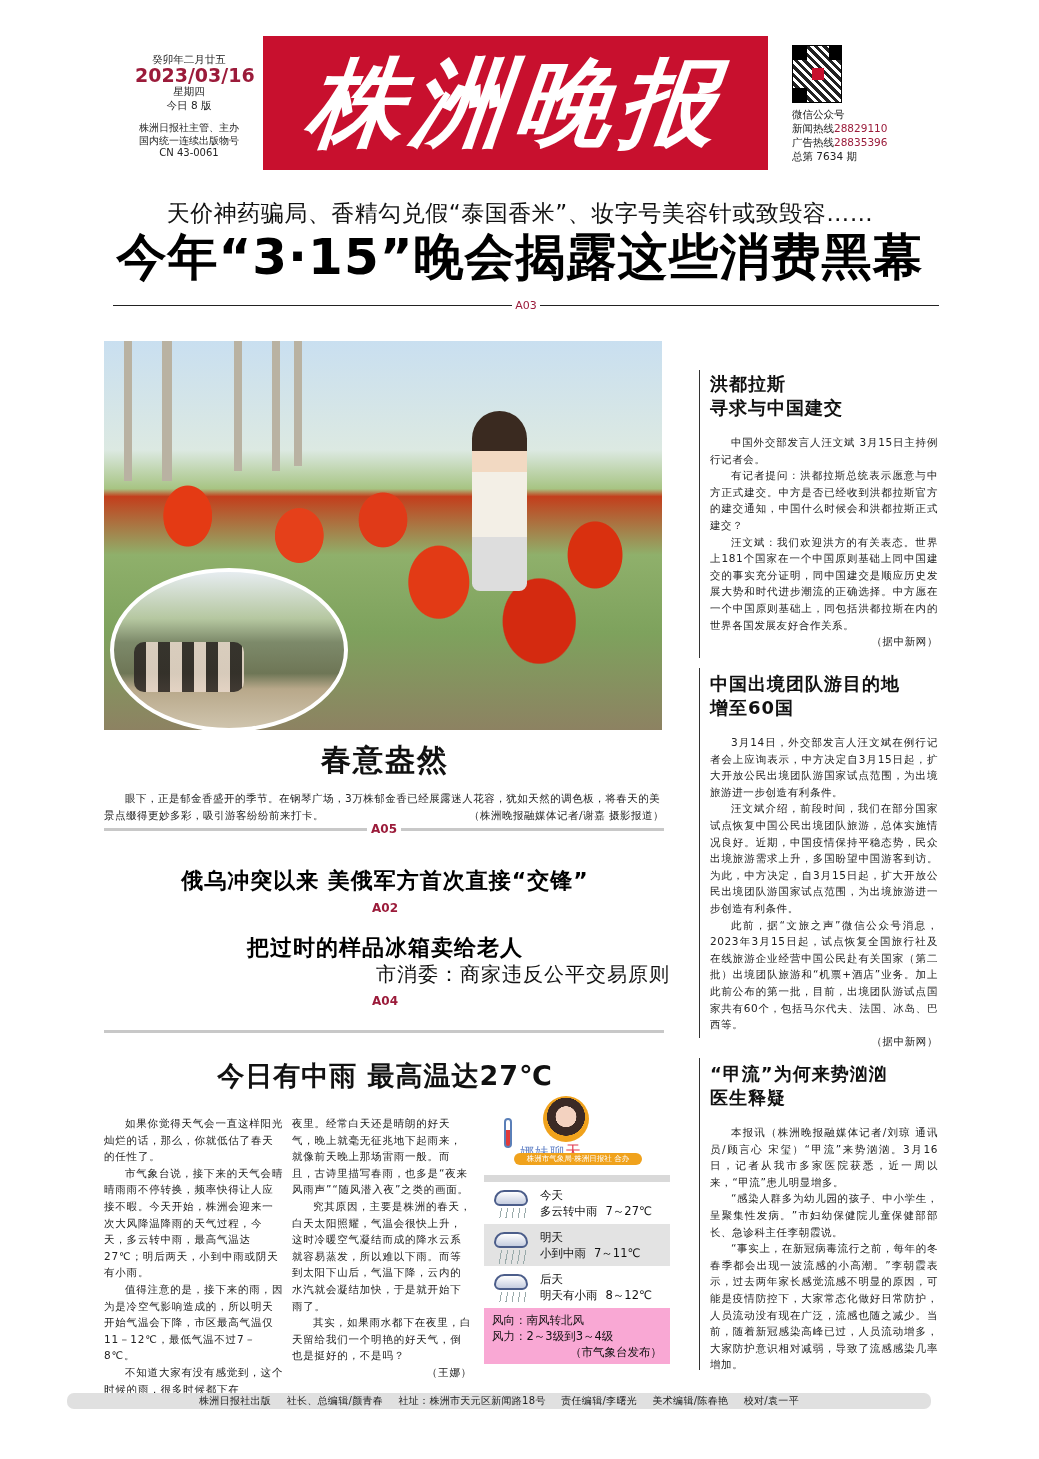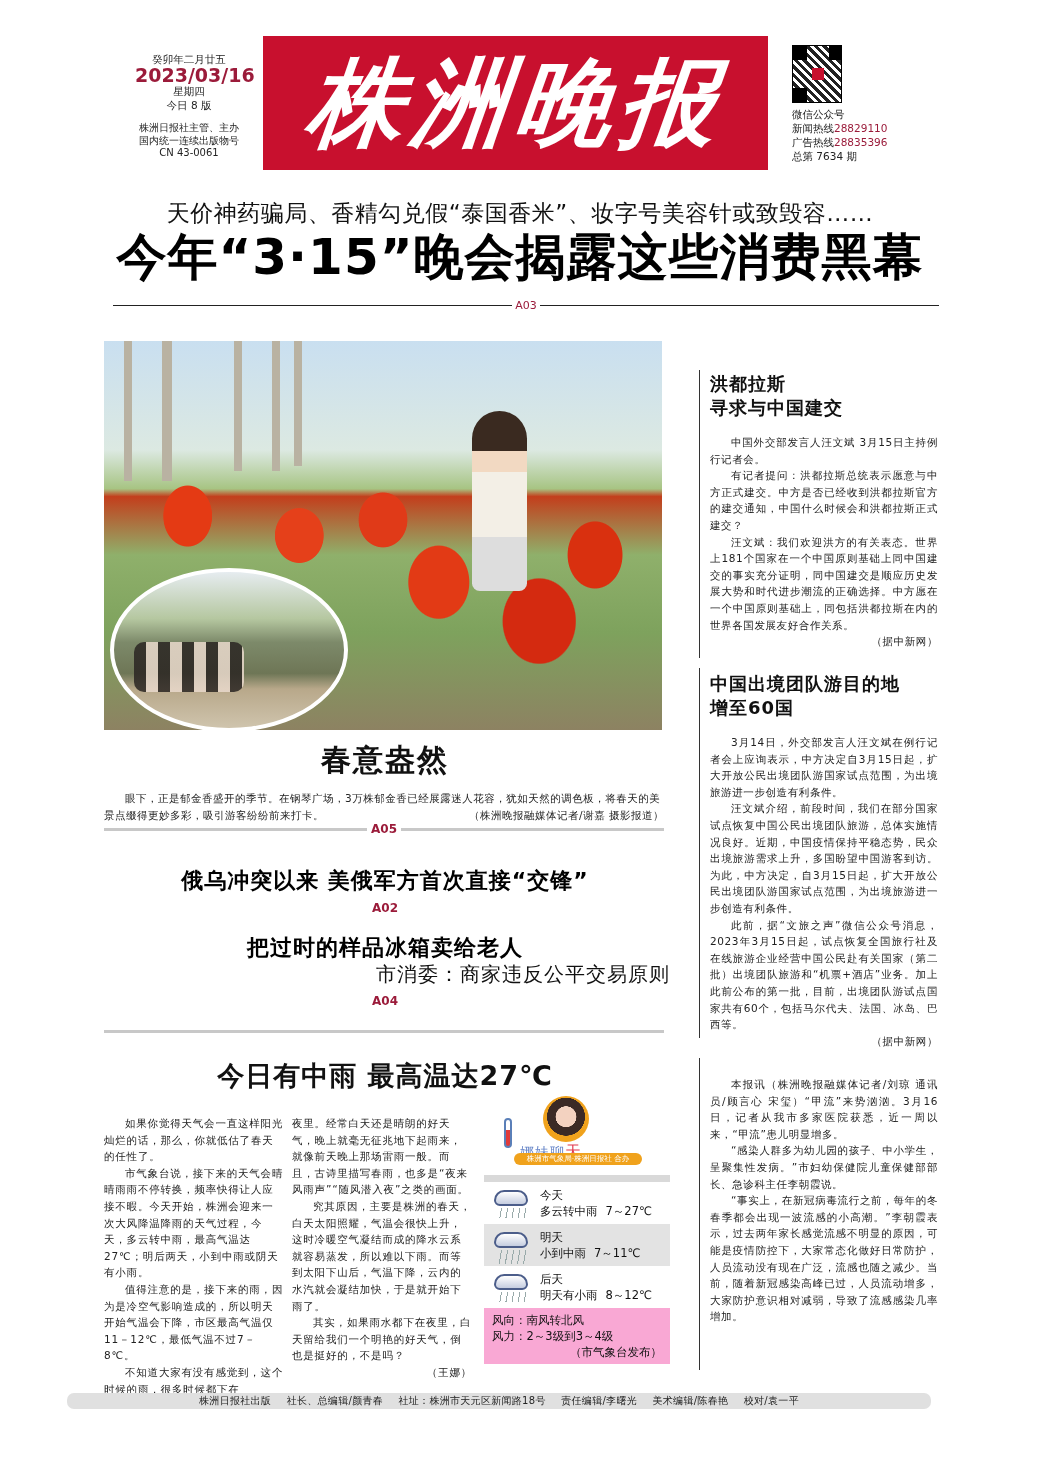--- a/index.html
+++ b/index.html
@@ -252,20 +252,24 @@
   <div class="rbody">
     <p>3月14日，外交部发言人汪文斌在例行记者会上应询表示，中方决定自3月15日起，扩大开放公民出境团队游国家试点范围，为出境旅游进一步创造有利条件。</p>
     <p>汪文斌介绍，前段时间，我们在部分国家试点恢复中国公民出境团队旅游，总体实施情况良好。近期，中国疫情保持平稳态势，民众出境旅游需求上升，多国盼望中国游客到访。为此，中方决定，自3月15日起，扩大开放公民出境团队游国家试点范围，为出境旅游进一步创造有利条件。</p>
     <p>此前，据“文旅之声”微信公众号消息，2023年3月15日起，试点恢复全国旅行社及在线旅游企业经营中国公民赴有关国家（第二批）出境团队旅游和“机票+酒店”业务。加上此前公布的第一批，目前，出境团队游试点国家共有60个，包括马尔代夫、法国、冰岛、巴西等。</p>
     <div class="sign">（据中新网）</div>
   </div>
 </div>
 
 <div class="abs vline" style="top:1058px;height:312px"></div>
 <div class="abs rcol" style="top:1062px">
+  <div class="rhead">
+    <div>“甲流”为何来势汹汹</div>
+    <div>医生释疑</div>
+  </div>
   <div class="rbody">
     <p>本报讯（株洲晚报融媒体记者/刘琼 通讯员/顾言心 宋玺）“甲流”来势汹汹。3月16日，记者从我市多家医院获悉，近一周以来，“甲流”患儿明显增多。</p>
     <p>“感染人群多为幼儿园的孩子、中小学生，呈聚集性发病。”市妇幼保健院儿童保健部部长、急诊科主任李朝霞说。</p>
     <p>“事实上，在新冠病毒流行之前，每年的冬春季都会出现一波流感的小高潮。”李朝霞表示，过去两年家长感觉流感不明显的原因，可能是疫情防控下，大家常态化做好日常防护，人员流动没有现在广泛，流感也随之减少。当前，随着新冠感染高峰已过，人员流动增多，大家防护意识相对减弱，导致了流感感染几率增加。</p>
   </div>
 </div>
 
 <div class="abs footer">
   <span>株洲日报社出版</span>
   <span>社长、总编辑/颜青春</span>

